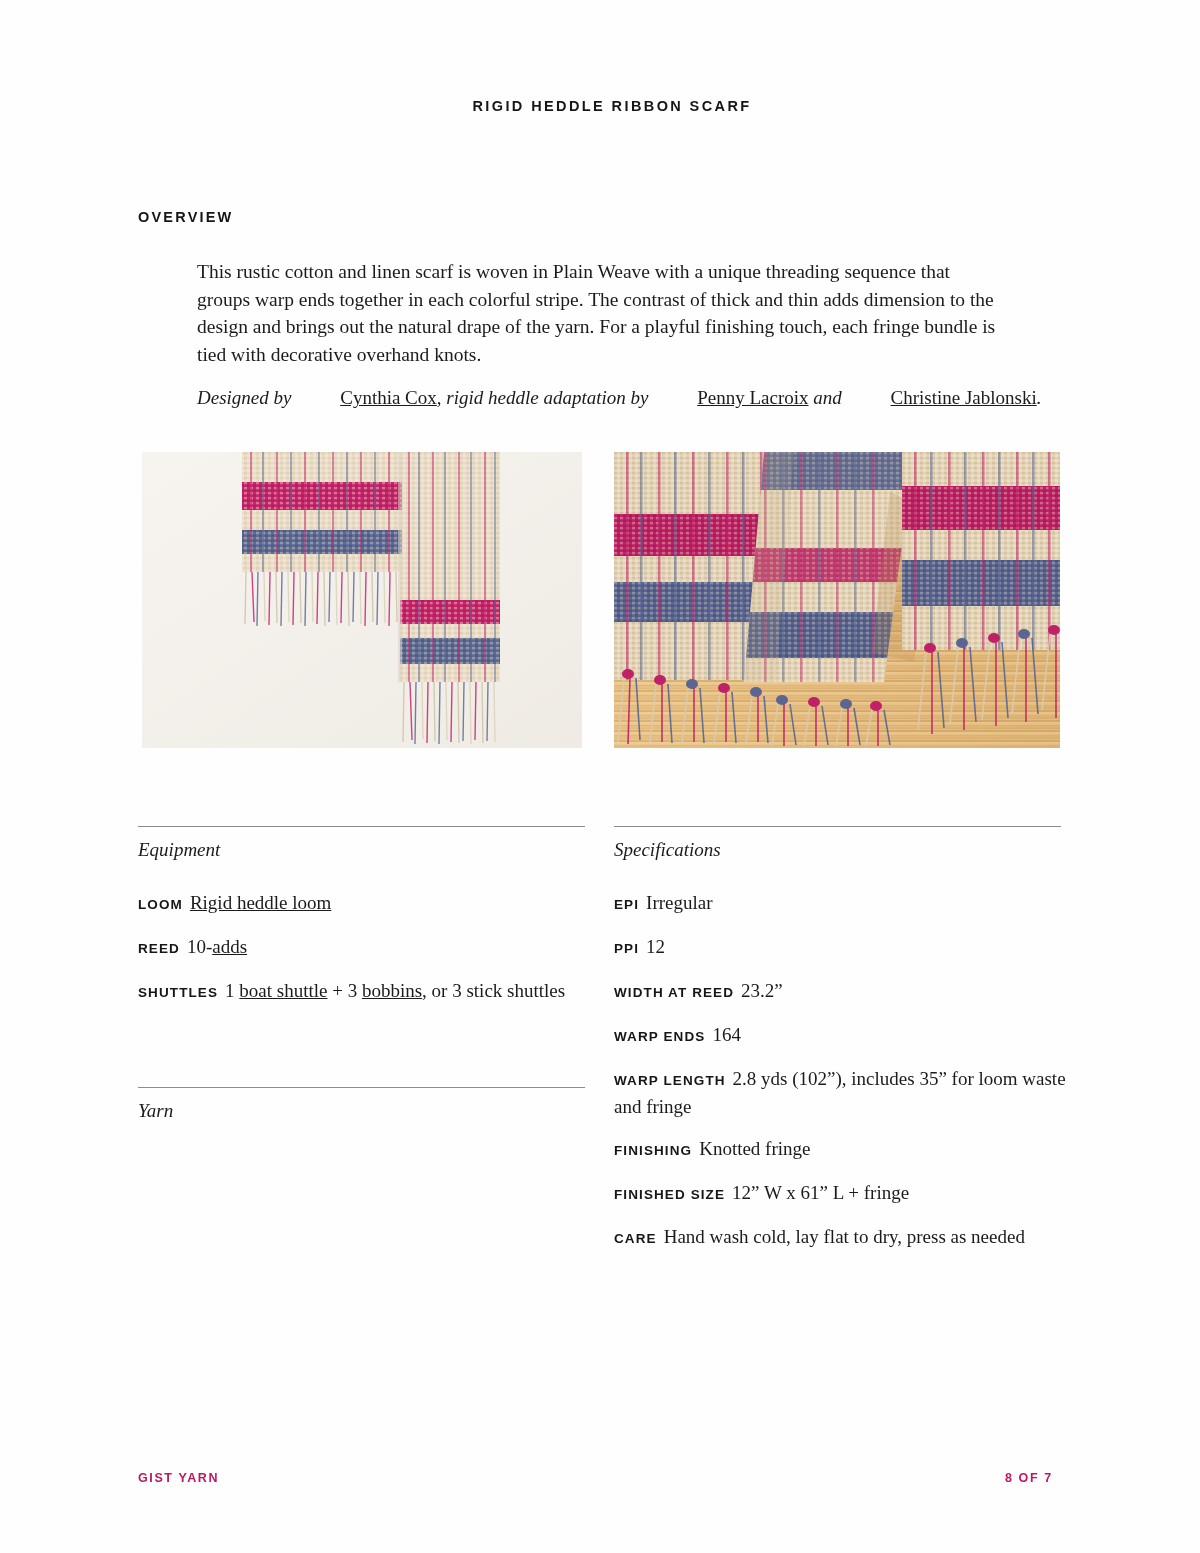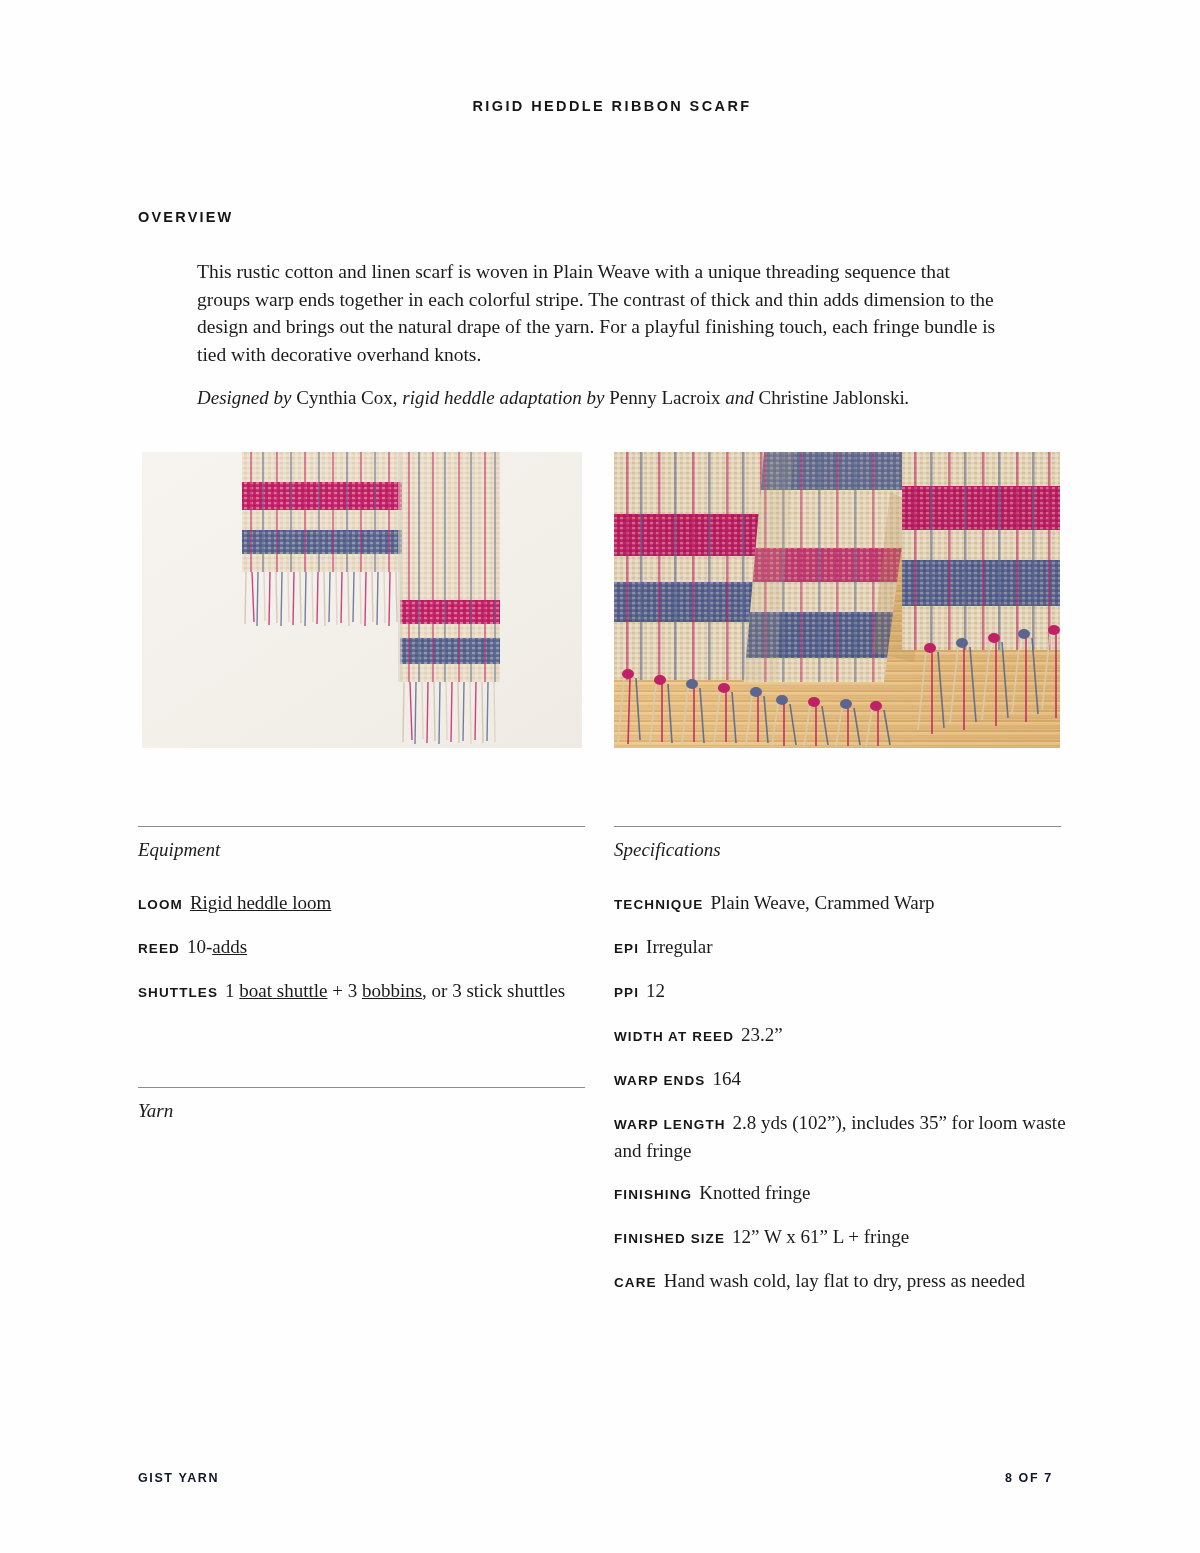--- a/index.html
+++ b/index.html
@@ -62,21 +62,23 @@
     top: 385px;
     left: 197px;
     width: 820px;
     font-size: 19px;
     font-style: italic;
     line-height: 26px;
     color: #1b1b1b;
     white-space: nowrap;
   }
   .designed-by .u {
+    text-decoration: underline;
     font-style: normal;
+    margin-left: 44px;
   }
 
   
   .photo {
     position: absolute;
     overflow: hidden;
   }
   #photo-flat {
     top: 452px; left: 142px;
     width: 440px; height: 296px;
@@ -141,21 +143,21 @@
   .spec-val .u { text-decoration: underline; }
 
   
   .footer-left, .footer-right {
     position: absolute;
     top: 1471px;
     font-family: "Liberation Sans", sans-serif;
     font-weight: bold;
     font-size: 12.5px;
     letter-spacing: 1.6px;
-    color: #0f172a;
+    color: #be185d;
   }
   .footer-left { left: 138px; }
   .footer-right { left: 1005px; }
 </style>
 </head>
 <body>
 
 <div class="page">
 
   <div class="doc-title">RIGID HEDDLE RIBBON SCARF</div>
@@ -478,21 +480,20 @@
 
   <div class="rule" id="rule-yarn"></div>
   <div class="col-heading" id="heading-yarn">Yarn</div>
 
   <div class="spec-list" id="list-equipment">
       <div class="spec-row"><span class="spec-key">LOOM</span><span class="spec-val"><span class="u">Rigid heddle loom</span></span></div>
       <div class="spec-row"><span class="spec-key">REED</span><span class="spec-val">10-<span class="u">adds</span></span></div>
       <div class="spec-row"><span class="spec-key">SHUTTLES</span><span class="spec-val">1 <span class="u">boat shuttle</span> + 3 <span class="u">bobbins</span>, or 3 stick shuttles</span></div>
     </div>
   <div class="spec-list" id="list-specs">
-      <div class="spec-row"><span class="spec-key">TECHNIQUE</span><span class="spec-val">Plain Weave, Crammed Warp</span></div>
       <div class="spec-row"><span class="spec-key">EPI</span><span class="spec-val">Irregular</span></div>
       <div class="spec-row"><span class="spec-key">PPI</span><span class="spec-val">12</span></div>
       <div class="spec-row"><span class="spec-key">WIDTH AT REED</span><span class="spec-val">23.2”</span></div>
       <div class="spec-row"><span class="spec-key">WARP ENDS</span><span class="spec-val">164</span></div>
       <div class="spec-row"><span class="spec-key">WARP LENGTH</span><span class="spec-val">2.8 yds (102”), includes 35” for loom waste and fringe</span></div>
       <div class="spec-row"><span class="spec-key">FINISHING</span><span class="spec-val">Knotted fringe</span></div>
       <div class="spec-row"><span class="spec-key">FINISHED SIZE</span><span class="spec-val">12” W x 61” L + fringe</span></div>
       <div class="spec-row"><span class="spec-key">CARE</span><span class="spec-val">Hand wash cold, lay flat to dry, press as needed</span></div>
     </div>
 

